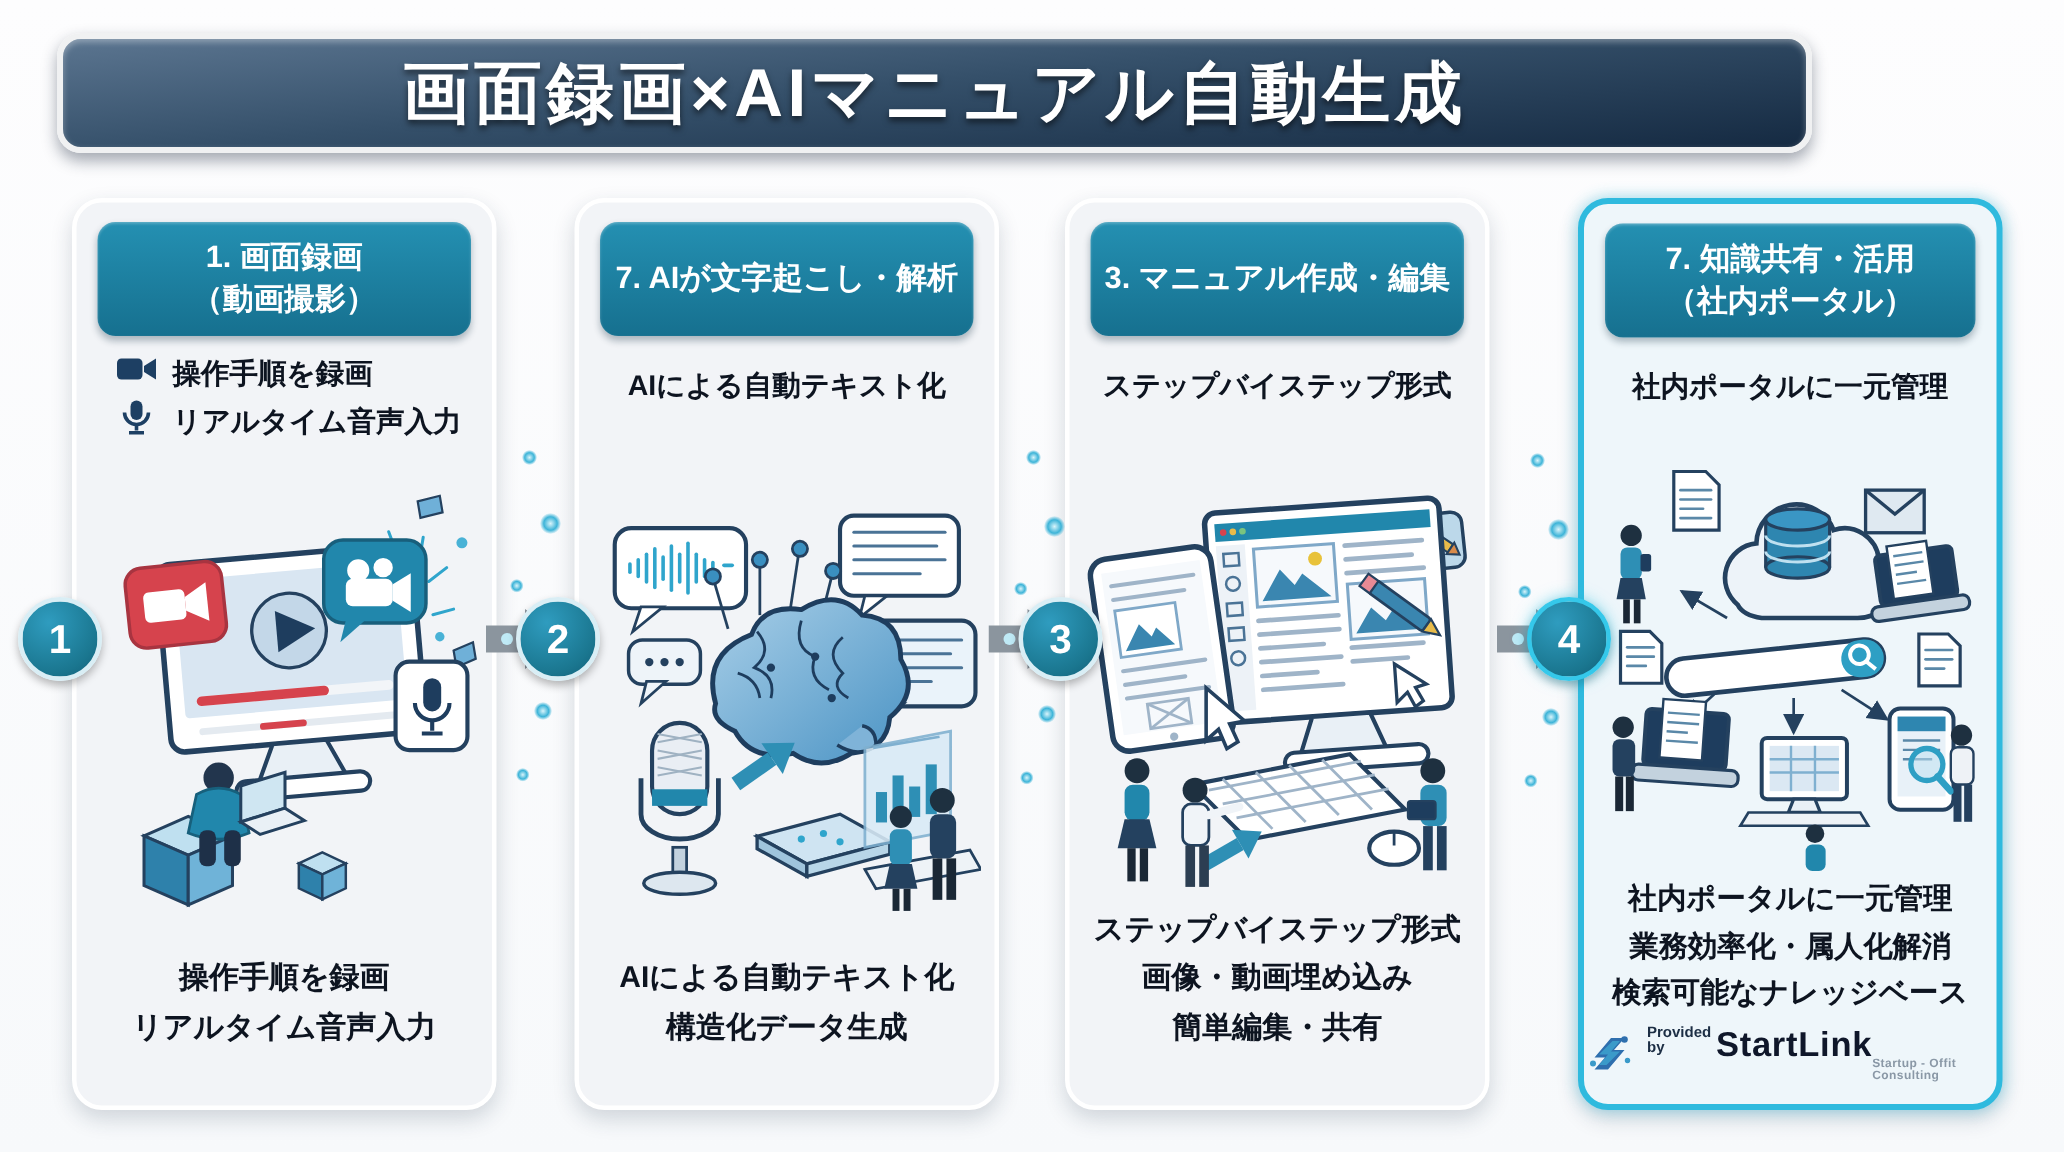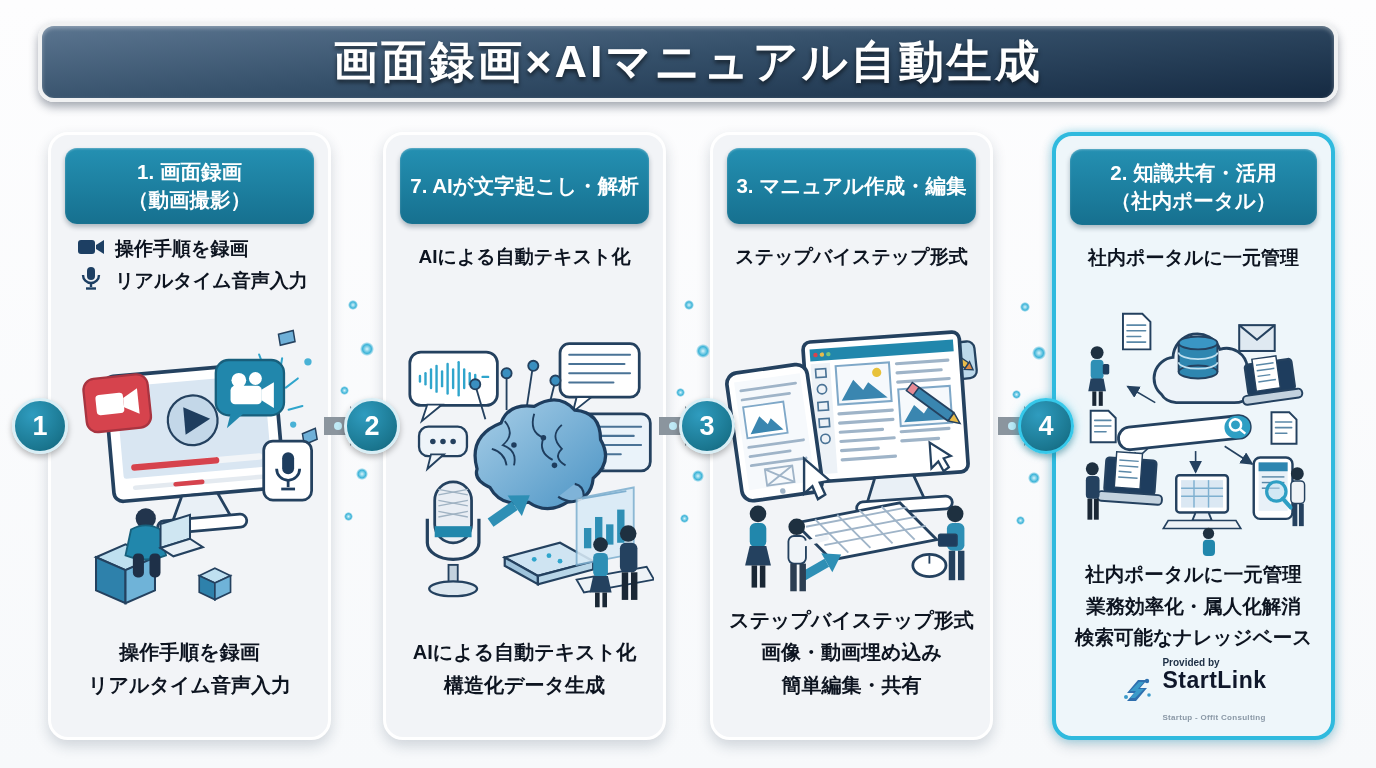--- a/index.html
+++ b/index.html
@@ -4,21 +4,21 @@
 <style>
   html,body{margin:0;padding:0;}
   body{
     width:1376px;height:768px;position:relative;overflow:hidden;
     background:linear-gradient(180deg,#fdfdfe 0%,#f7f9fb 100%);
     font-family:"Liberation Sans","DejaVu Sans",sans-serif;
     color:#0d1420;
   }
   
   .title-bar{
-    position:absolute;left:38px;top:22px;width:1300px;height:80px;
+    position:absolute;left:38px;top:22px;width:1170px;height:80px;
     border-radius:16px;
     background:linear-gradient(175deg,#5b7590 0%,#35506a 45%,#152a42 100%);
     border:4px solid #f0f1f2;
     box-shadow:0 5px 10px rgba(20,35,55,.38), inset 0 2px 4px rgba(255,255,255,.35);
     box-sizing:border-box;
     display:flex;align-items:center;justify-content:center;
   }
   .title-bar h1{
     margin:0;color:#ffffff;font-size:45px;font-weight:700;letter-spacing:3px;
     text-shadow:0 3px 4px rgba(0,0,0,.55);
@@ -47,21 +47,21 @@
   .bullets{padding:6px 6px 0 26px;display:flex;flex-direction:column;gap:4px;}
   .bullet{display:flex;align-items:center;gap:10px;font-size:19px;font-weight:700;}
   .bullet svg{flex:0 0 auto;}
   .subtitle{margin-top:14px;text-align:center;font-size:19px;font-weight:700;}
   .illustration{flex:1;display:flex;align-items:center;justify-content:center;overflow:hidden;}
   .illustration svg{width:258px;height:auto;max-height:100%;}
   .summary{text-align:center;font-size:20px;font-weight:700;line-height:1.62;margin-bottom:36px;}
   .card.c4 .summary{margin-bottom:4px;font-size:19.5px;}
   
   .logo-block{display:flex;align-items:center;justify-content:center;gap:8px;margin:0 0 14px;}
-  .logo-text{display:flex;flex-direction:column;align-items:flex-start;line-height:1.05;}
+  .logo-text{display:flex;flex-direction:row;align-items:flex-start;line-height:1.05;}
   .provided-by{font-size:10px;font-weight:700;color:#1c2e44;}
   .logo-name{font-size:23px;font-weight:700;color:#0f172a;letter-spacing:.5px;}
   .logo-tagline{font-size:8px;color:#8a98a6;font-weight:700;letter-spacing:.3px;margin-top:21px;}
   
   .badge{
     position:absolute;top:398px;width:50px;height:50px;border-radius:50%;
     background:radial-gradient(circle at 35% 28%,#2f9cbf 0%,#1a768f 70%,#115d77 100%);
     border:3px solid #d9eef5;color:#fff;font-size:27px;font-weight:700;
     display:flex;align-items:center;justify-content:center;
     box-shadow:0 3px 6px rgba(0,0,0,.28);z-index:6;
@@ -421,21 +421,21 @@
   </div>
   <div class="summary">
     <div>ステップバイステップ形式</div>
     <div>画像・動画埋め込み</div>
     <div>簡単編集・共有</div>
   </div>
 </div>
 
 <div class="card c4">
   <div class="step-header">
-    <span>2. 知識共有・活用</span>
+    <span>7. 知識共有・活用</span>
     <span>（社内ポータル）</span>
   </div>
   <div class="subtitle lead">社内ポータルに一元管理</div>
   <div class="illustration">
     <svg viewBox="0 0 280 310">
       <defs>
         <marker id="ah4" markerWidth="9" markerHeight="9" refX="7" refY="4" orient="auto">
           <path d="M0,0 L8,4 L0,8 z" fill="#24415f"></path>
         </marker>
       </defs>

